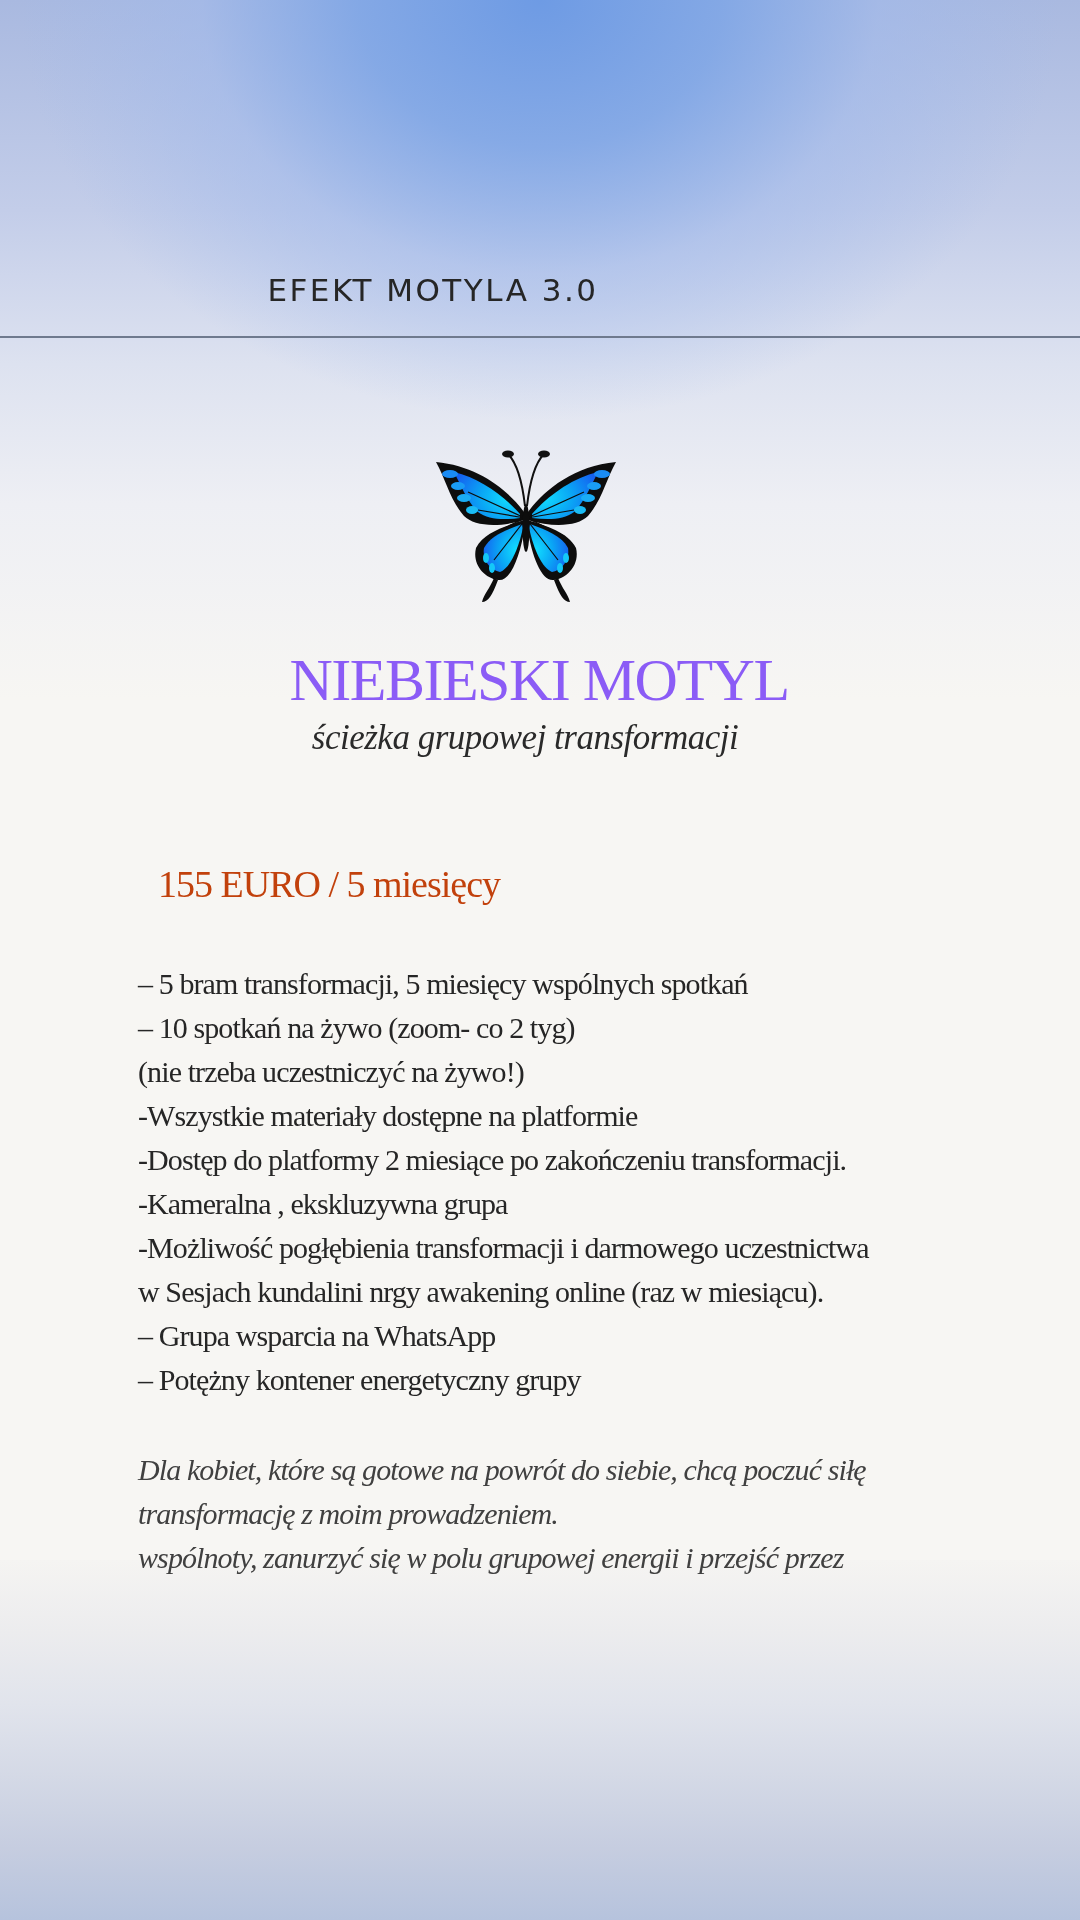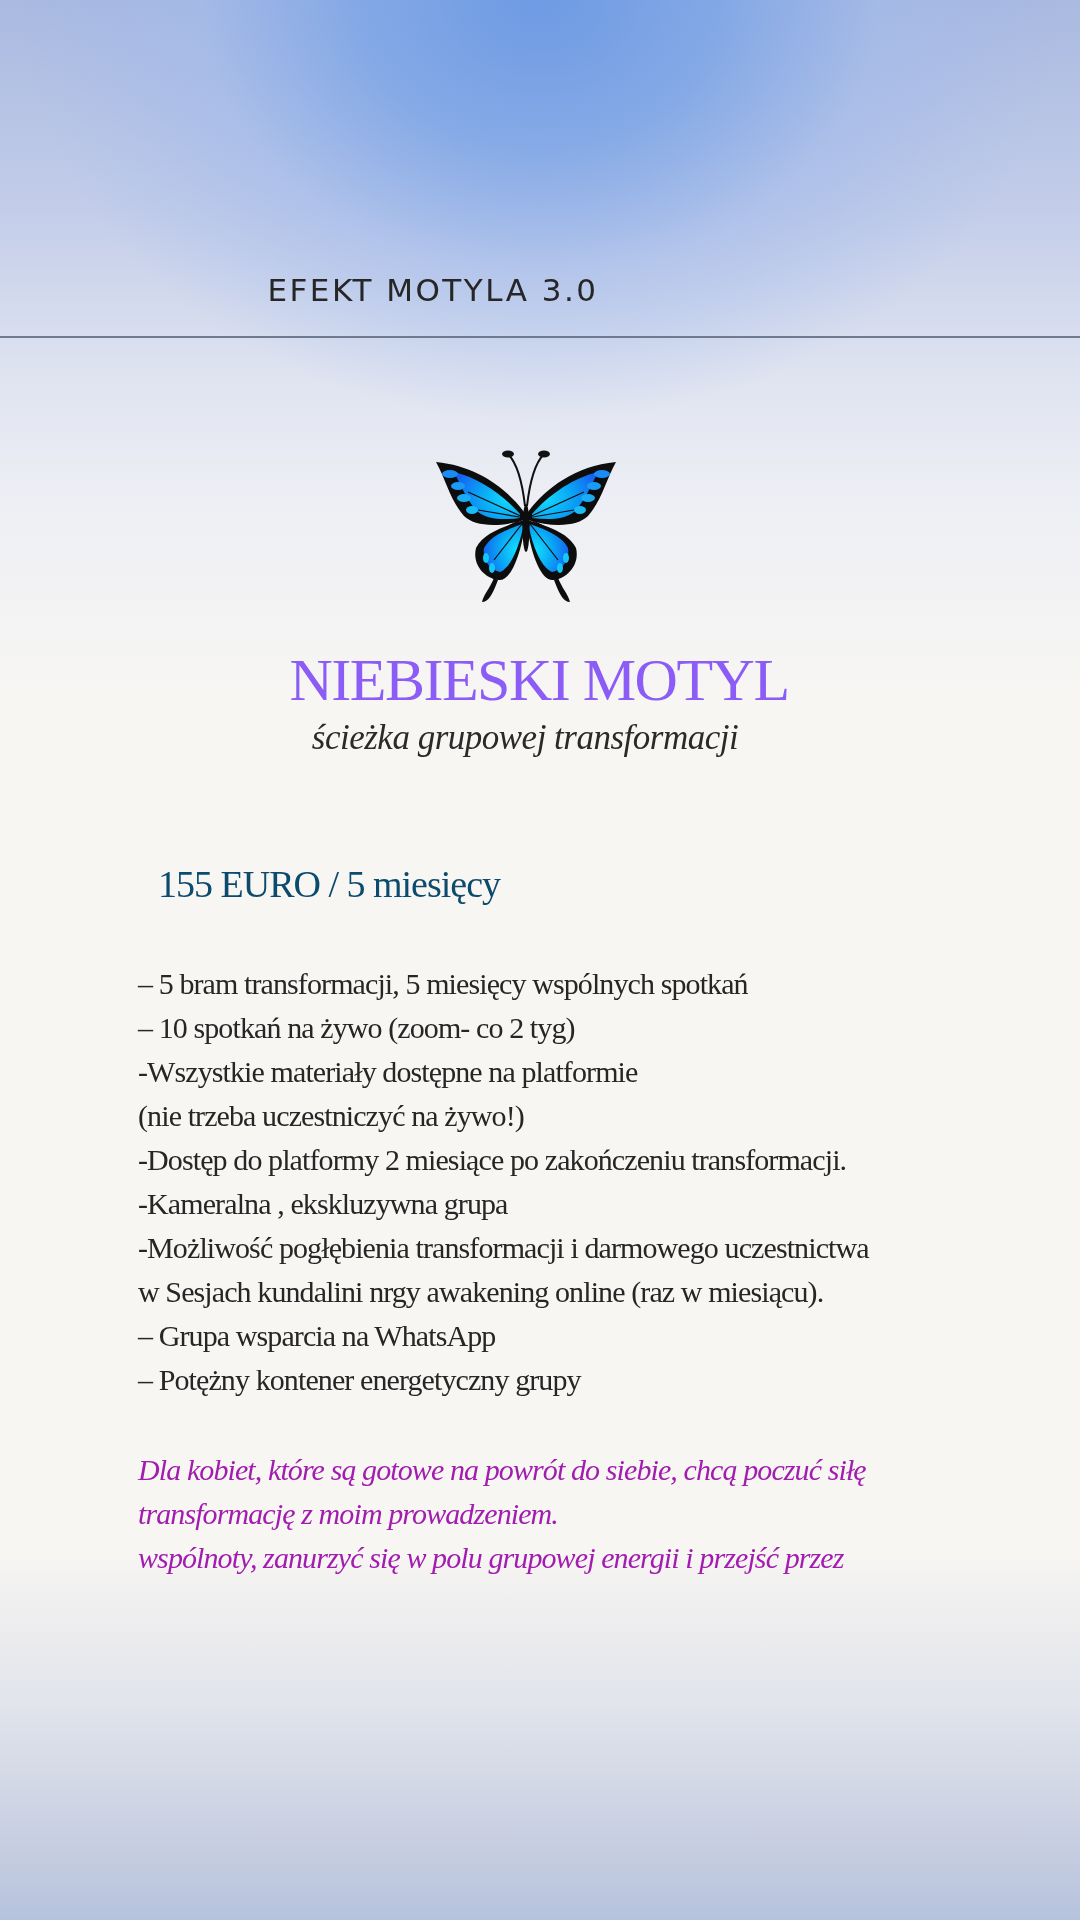--- a/index.html
+++ b/index.html
@@ -72,21 +72,21 @@
       font-size: 35px;
       letter-spacing: -0.5px;
       color: #2a2a2a;
     }
     .price {
       position: absolute;
       left: 158px; top: 862px;
       font-family: "Liberation Serif", serif;
       font-size: 38px;
       letter-spacing: -1px;
-      color: #0c4a6e;
+      color: #c2410c;
     }
     .features {
       position: absolute;
       left: 138px; top: 962px;
       margin: 0;
       padding: 0;
       list-style: none;
       font-family: "Liberation Serif", serif;
       font-size: 30px;
       letter-spacing: -0.9px;
@@ -100,21 +100,21 @@
     }
     .closing {
       position: absolute;
       left: 138px; top: 1448px;
       width: 820px;
       font-family: "Liberation Serif", serif;
       font-style: italic;
       font-size: 30px;
       letter-spacing: -0.9px;
       line-height: 44px;
-      color: #a21caf;
+      color: #404040;
     }
     .closing span {
       display: block;
       white-space: nowrap;
     }
   </style>
 </head>
 <body>
 
 <div class="bg-top"></div>
@@ -178,22 +178,22 @@
 </svg>
 
 <div class="main-title">NIEBIESKI MOTYL</div>
 <div class="subtitle">ścieżka grupowej transformacji</div>
 
 <div class="price">155 EURO / 5 miesięcy</div>
 
 <ul class="features">
   <li>– 5 bram transformacji, 5 miesięcy wspólnych spotkań</li>
   <li>– 10 spotkań na żywo (zoom- co 2 tyg)</li>
+  <li>(nie trzeba uczestniczyć na żywo!)</li>
   <li>-Wszystkie materiały dostępne na platformie</li>
-  <li>(nie trzeba uczestniczyć na żywo!)</li>
   <li>-Dostęp do platformy 2 miesiące po zakończeniu transformacji.</li>
   <li>-Kameralna , ekskluzywna grupa</li>
   <li>-Możliwość pogłębienia transformacji i darmowego uczestnictwa</li>
   <li>w Sesjach kundalini nrgy awakening online (raz w miesiącu).</li>
   <li>– Grupa wsparcia na WhatsApp</li>
   <li>– Potężny kontener energetyczny grupy</li>
 </ul>
 
 <div class="closing">
   <span>Dla kobiet, które są gotowe na powrót do siebie, chcą poczuć siłę</span>

